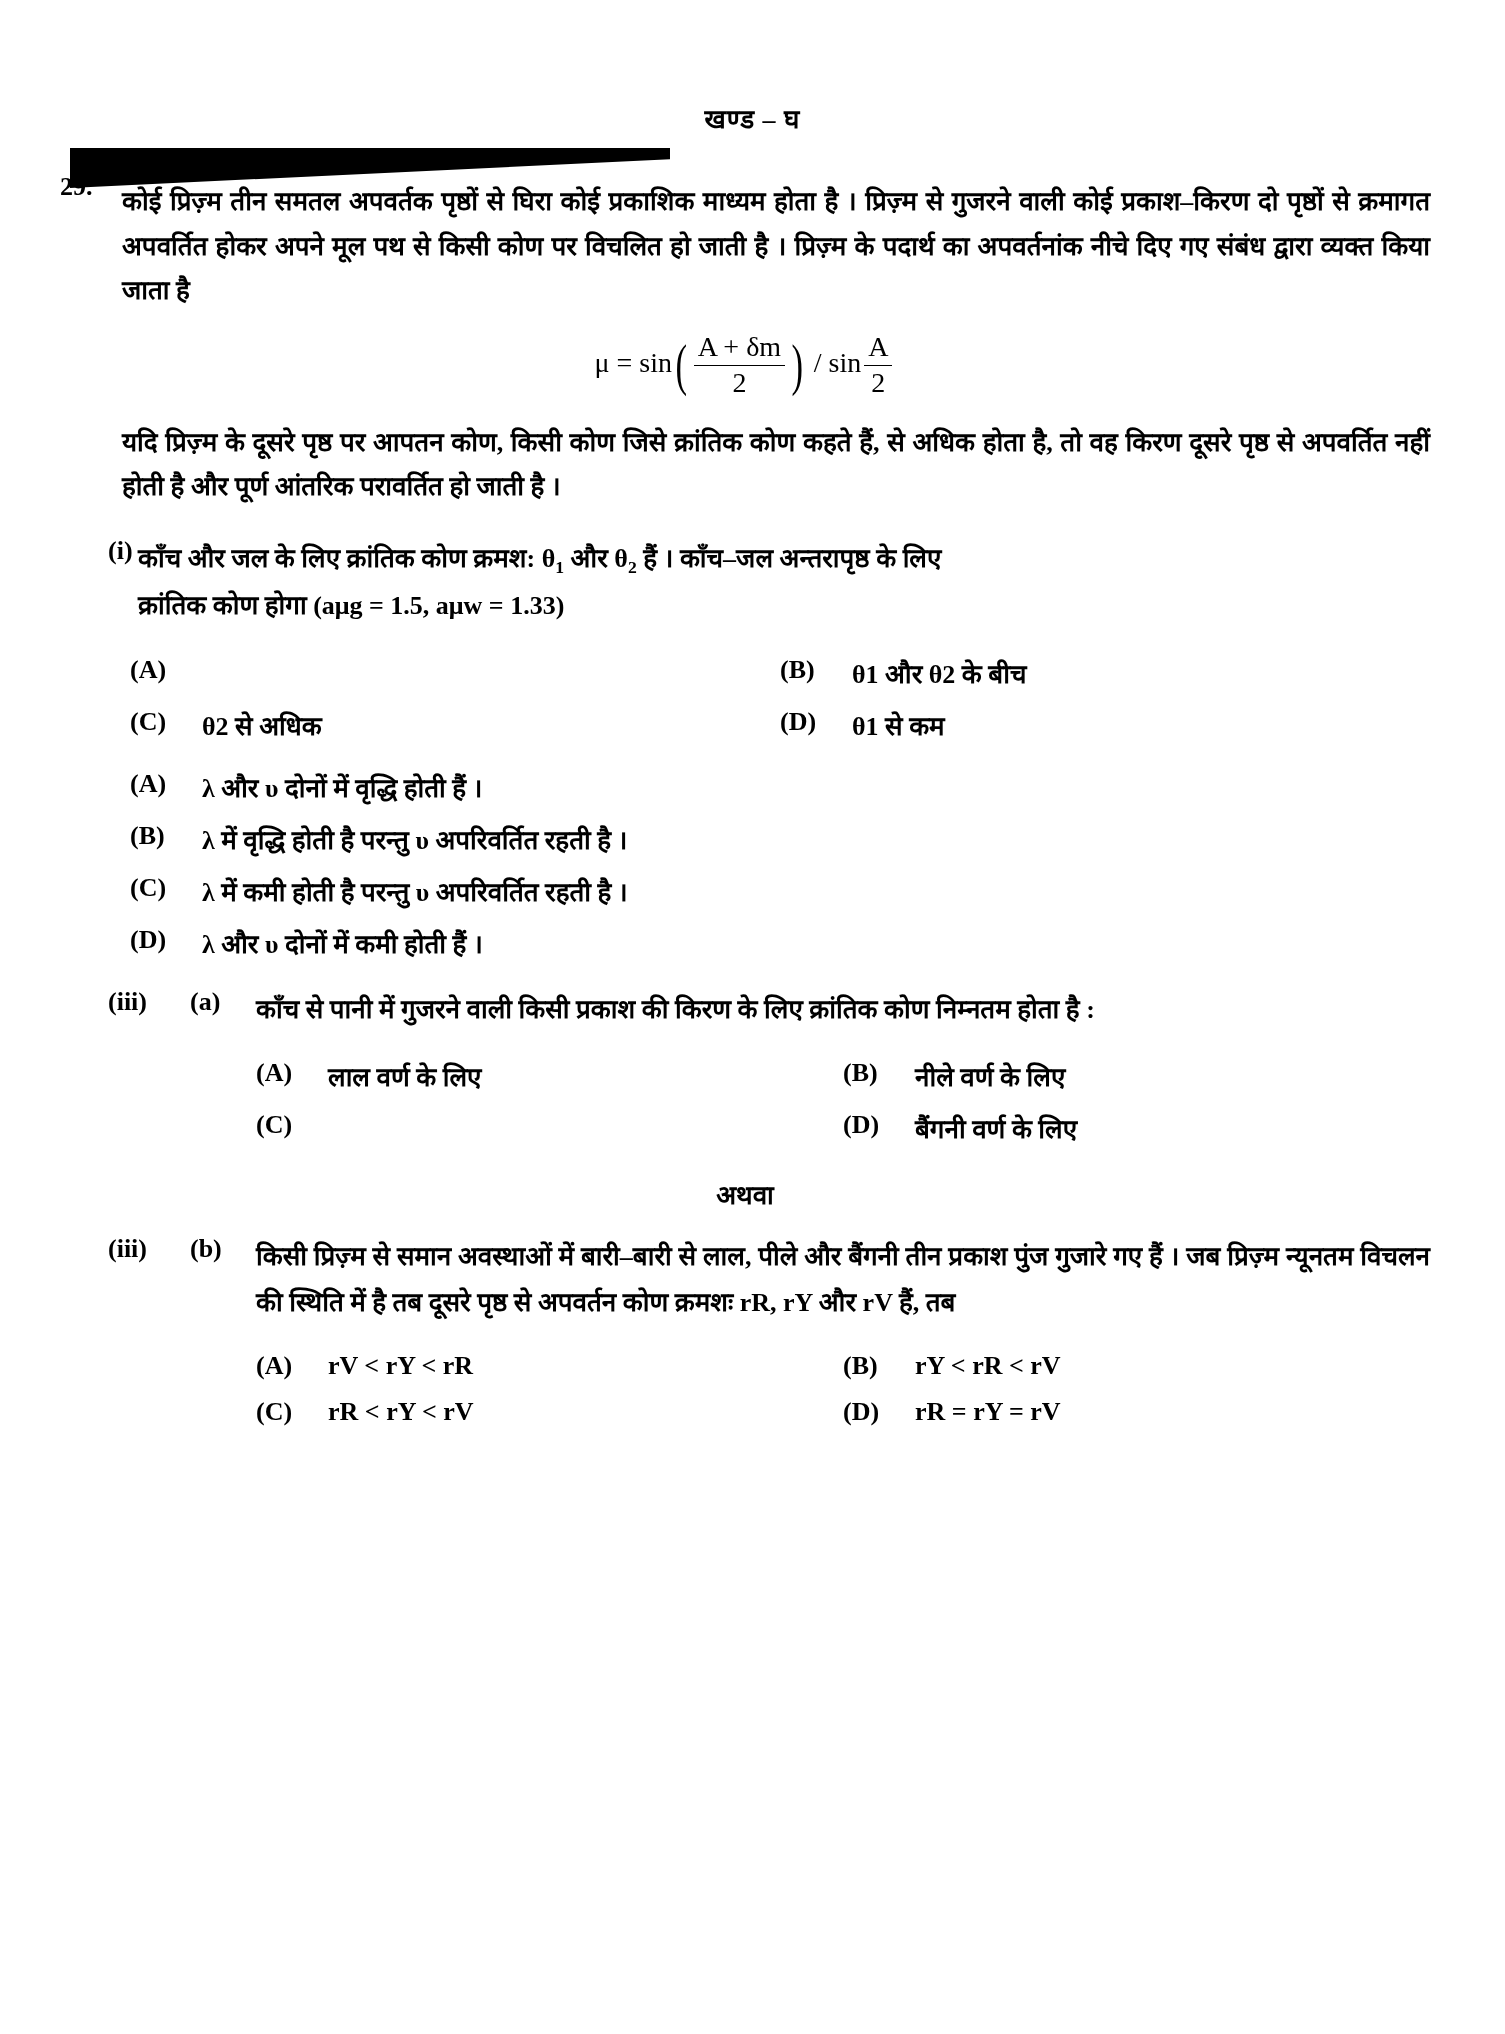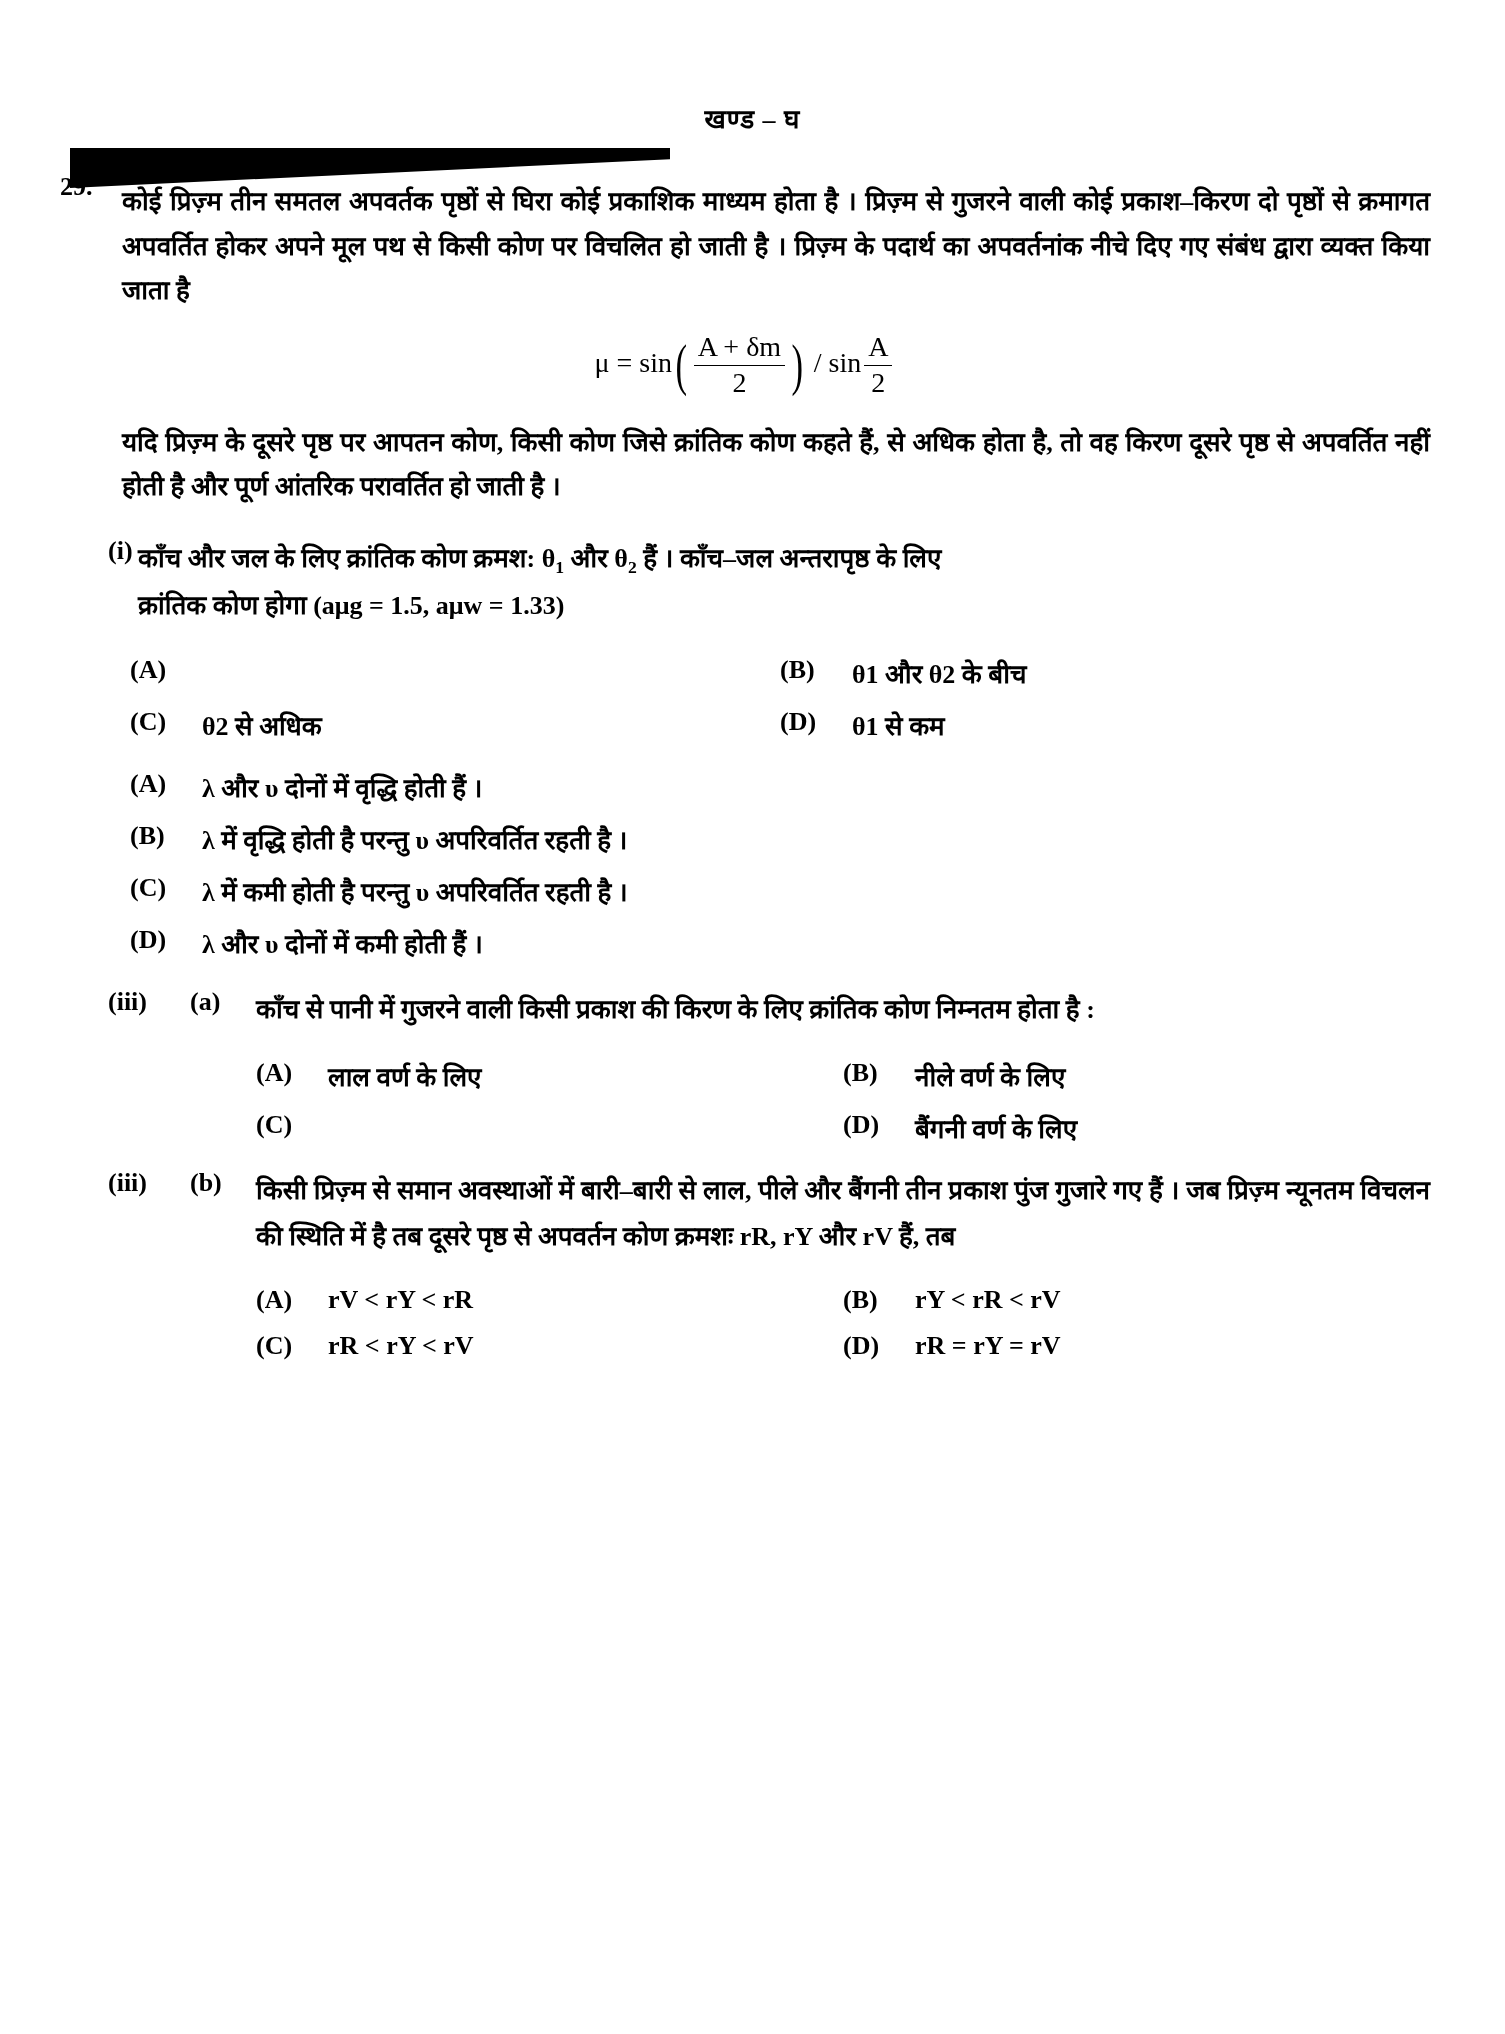--- a/index.html
+++ b/index.html
@@ -253,20 +253,21 @@
       </div>
       <div class="opt-half">
         <span class="opt-tag">(C)</span>
       </div>
       <div class="opt-half">
         <span class="opt-tag">(D)</span>
         <span class="opt-text">बैंगनी वर्ण के लिए</span>
       </div>
     </div>
 
+    <div class="athava">अथवा</div>
 
     <div class="item-row" style="margin-top:22px">
       <div class="item-label wide" style="padding-left:48px">(iii)</div>
       <div class="sub-label">(b)</div>
       <div class="item-text">
         <span>किसी प्रिज़्म से समान अवस्थाओं में बारी–बारी से लाल, पीले और बैंगनी तीन प्रकाश पुंज</span>
         <span>गुजारे गए हैं । जब प्रिज़्म न्यूनतम विचलन की स्थिति में है तब दूसरे पृष्ठ से अपवर्तन कोण</span>
         <span>क्रमशः </span><span class="math">rR, rY और rV</span><span> हैं, तब</span>
       </div>
     </div>

